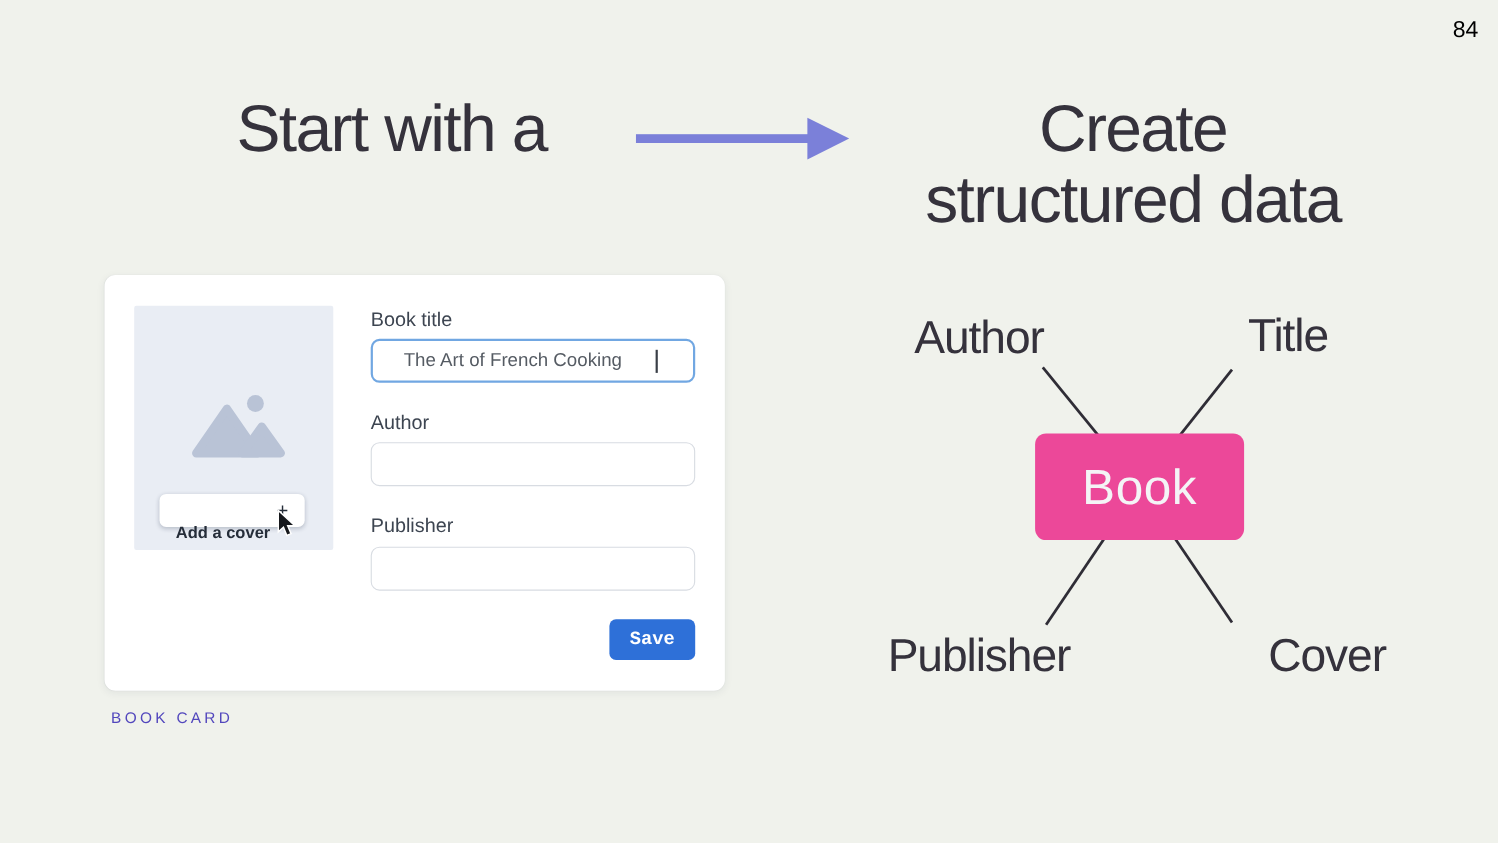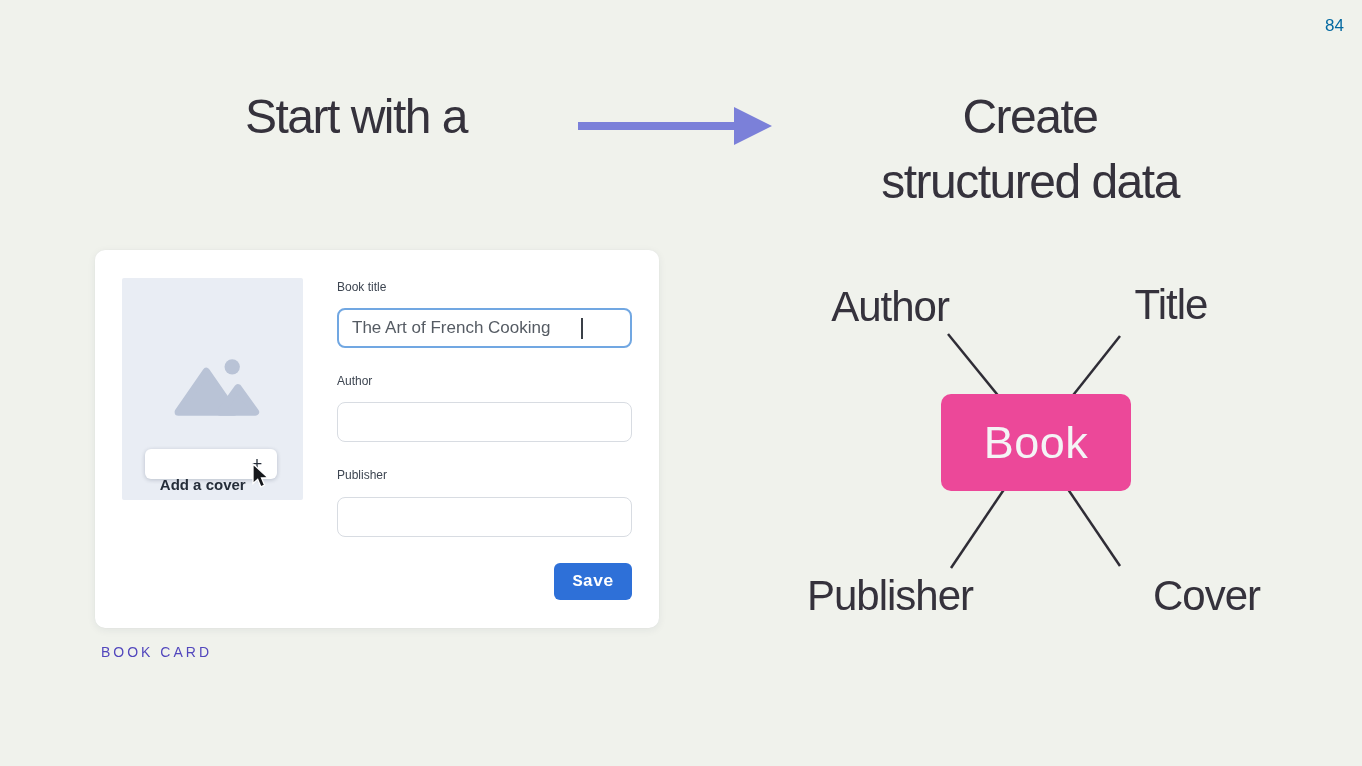--- a/index.html
+++ b/index.html
@@ -9,28 +9,28 @@
     background: #f0f2ec;
     font-family: "Liberation Sans", sans-serif;
     overflow: hidden;
     color: #35323c;
   }
   .abs { position: absolute; }
 
   
   .page-number {
     top: 16px; right: 18px;
-    font-size: 17px; color: #0369a1;
+    font-size: 21px; color: #000000;
   }
 
   
   .heading {
     width: 460px; top: 84px;
     text-align: center;
-    font-size: 48px; line-height: 65px;
+    font-size: 60px; line-height: 65px;
     font-weight: 500; letter-spacing: -1.5px;
     color: #35323c;
   }
   .heading-left { left: 126px; }
   .heading-right { left: 800px; }
 
   
   .arrow-wrap { left: 578px; top: 105px; width: 194px; height: 42px; }
 
   
@@ -49,31 +49,31 @@
     background: #ffffff; border-radius: 6px;
     box-shadow: 0 1px 4px rgba(20,30,60,0.22);
     display: flex; align-items: center; justify-content: center;
     gap: 6px; cursor: pointer;
   }
   .add-cover-btn .btn-label { font-size: 15px; font-weight: 600; color: #252d39; margin-top: 40px; }
   .add-cover-btn .plus { font-size: 18px; font-weight: 400; color: #252d39; line-height: 1; }
 
   .field-label {
     left: 242px; width: 295px;
-    font-size: 12px; color: #3d4551;
+    font-size: 18px; color: #3d4551;
   }
   .text-input {
     left: 242px; width: 295px; height: 40px;
     background: #fff;
     border: 1px solid #d8dce2; border-radius: 8px;
     display: flex; align-items: center;
     padding: 0 13px;
     font-size: 17px; color: #555b63;
   }
-  .text-input.focused { border: 2px solid #71a7e2; padding: 0 13px; gap: 30px; }
+  .text-input.focused { border: 2px solid #71a7e2; padding: 0 28px; gap: 30px; }
   .caret {
     display: inline-block; width: 2px; height: 21px;
     background: #3a3f47; margin-left: 1px;
   }
   .save-btn {
     left: 459px; top: 313px; width: 78px; height: 37px;
     background: #2e70d8; border: none; border-radius: 6px;
     color: #ffffff; font-size: 17px; font-weight: 700;
     font-family: Liberation Mono, monospace;
     display: flex; align-items: center; justify-content: center;

